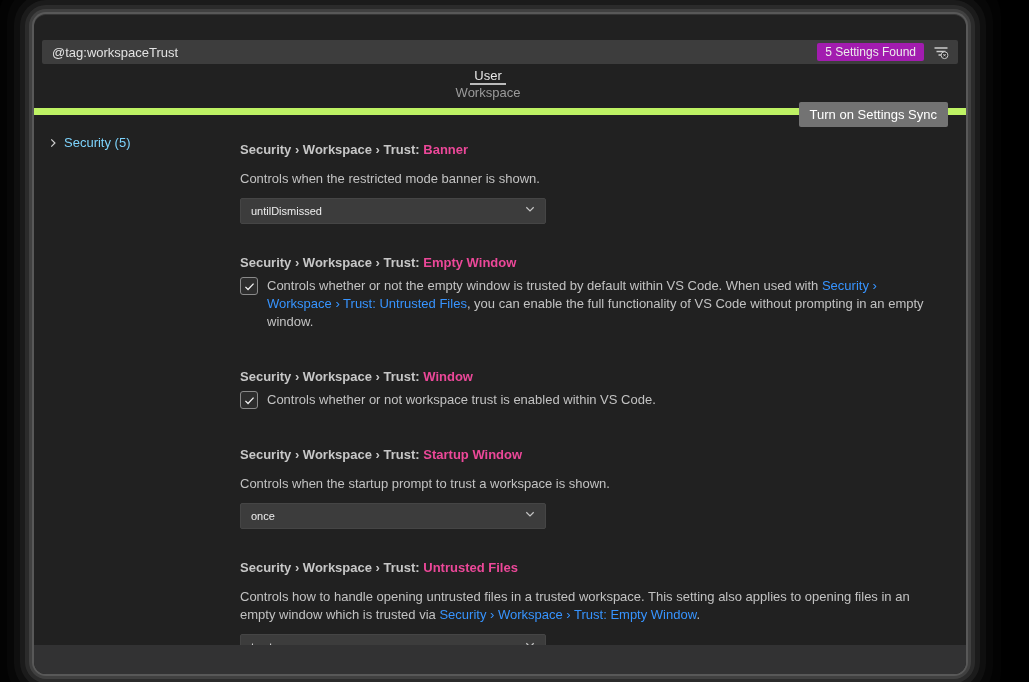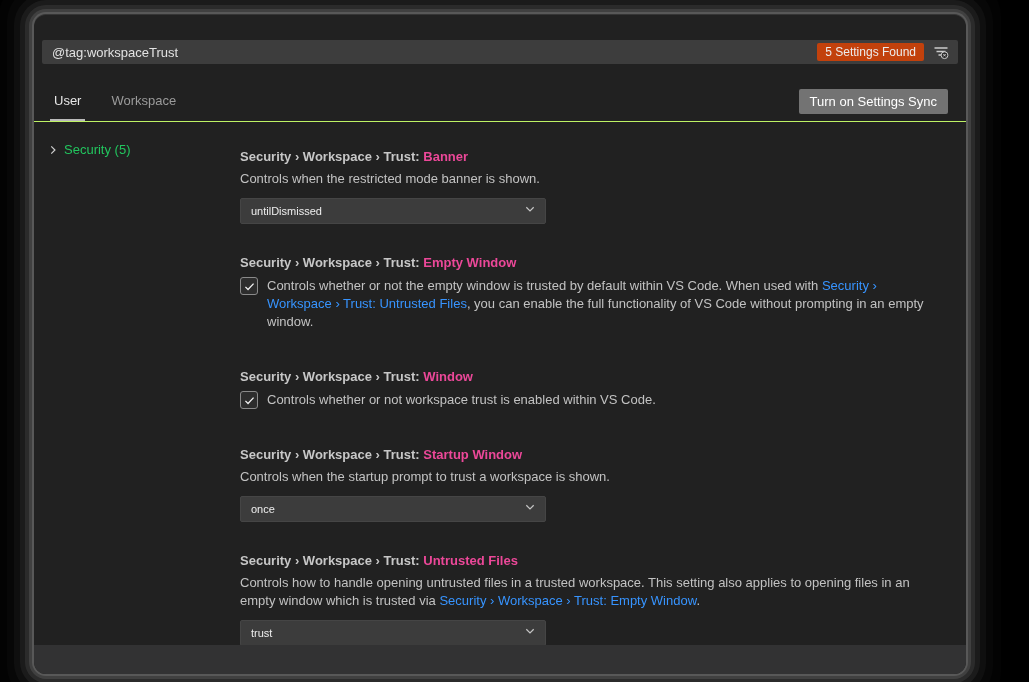--- a/index.html
+++ b/index.html
@@ -22,54 +22,55 @@
       0 0 0 35px rgba(255,255,255,0.01);
   }
   
   .search-row{padding:26px 8px 0 8px;}
   .search-input{
     height:24px;background:#3d3d3d;border-radius:2px;
     display:flex;align-items:center;padding:0 6px 0 10px;
   }
   .search-value{flex:1;color:#e2e2e2;font-size:13px;}
   .count-badge{
-    background:#c2410c;color:#ececec;font-size:12px;
+    background:#a21caf;color:#ececec;font-size:12px;
     padding:2px 8px;border-radius:2px;white-space:nowrap;
   }
   .filter-btn{
     width:22px;height:20px;margin-left:6px;display:flex;
     align-items:center;justify-content:center;border-radius:3px;cursor:pointer;
   }
   
   .tabs-row{
-    display:flex;align-items:center;height:40px;padding:17px 18px 0 16px;
-    border-bottom:1px solid #bef264;
+    display:flex;align-items:center;height:40px;padding:4px 18px 0 16px;
+    border-bottom:7px solid #bef264;
+    flex-direction:column;
   }
   .tab{
     font-size:13px;color:#9b9b9b;margin-right:22px;cursor:pointer;
     height:100%;display:flex;align-items:center;
     border-bottom:2px solid transparent;box-sizing:border-box;padding:0 4px;
   }
   .tab.active{color:#e6e6e6;border-bottom-color:#bbbbbb;}
   .sync-btn{
     margin-left:auto;background:#737373;color:#ffffff;border:none;
     font-size:13px;font-family:inherit;padding:5px 11px;border-radius:2px;cursor:pointer;
   }
   
   .body-row{display:flex;align-items:flex-start;}
   .toc{width:206px;flex-shrink:0;padding-top:20px;box-sizing:border-box;padding-left:12px;}
-  .toc-item{display:flex;align-items:center;gap:4px;color:#22c55e;font-size:13px;cursor:pointer;}
+  .toc-item{display:flex;align-items:center;gap:4px;color:#7dd3fc;font-size:13px;cursor:pointer;}
   .toc-item svg{display:block;}
   .list{flex:1;padding:27px 30px 0 0;}
   .setting{margin-bottom:31px;}
   .setting.cb{margin-bottom:38px;}
   .s-title{font-size:13px;line-height:16px;}
   .s-cat{color:#c7c7c7;font-weight:700;}
   .s-name{color:#ec4899;font-weight:700;}
-  .s-desc{color:#c2c2c2;font-size:13px;line-height:18px;margin-top:5px;}
+  .s-desc{color:#c2c2c2;font-size:13px;line-height:18px;margin-top:12px;}
   .s-desc .link{color:#3794ff;cursor:pointer;}
   .cb-row{display:flex;margin-top:6px;}
   .checkbox{
     width:18px;height:18px;flex-shrink:0;box-sizing:border-box;
     background:#2d2d2d;border:1px solid #8a8a8a;border-radius:3px;
     display:flex;align-items:center;justify-content:center;margin-right:9px;cursor:pointer;
   }
   .cb-row .s-desc{margin-top:0;}
   .select{
     margin-top:10px;width:306px;height:26px;box-sizing:border-box;

